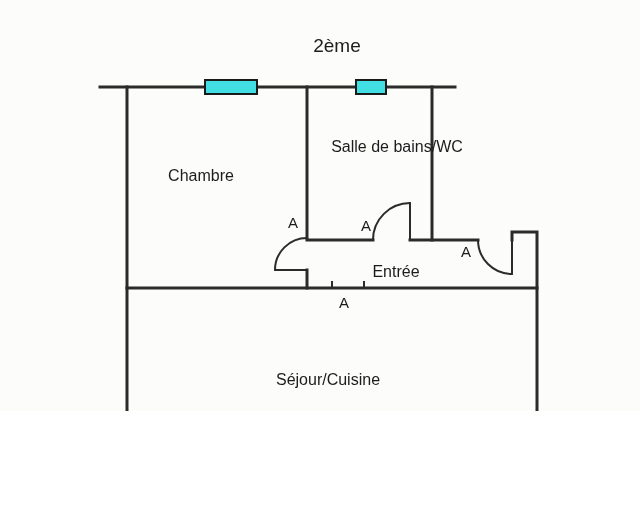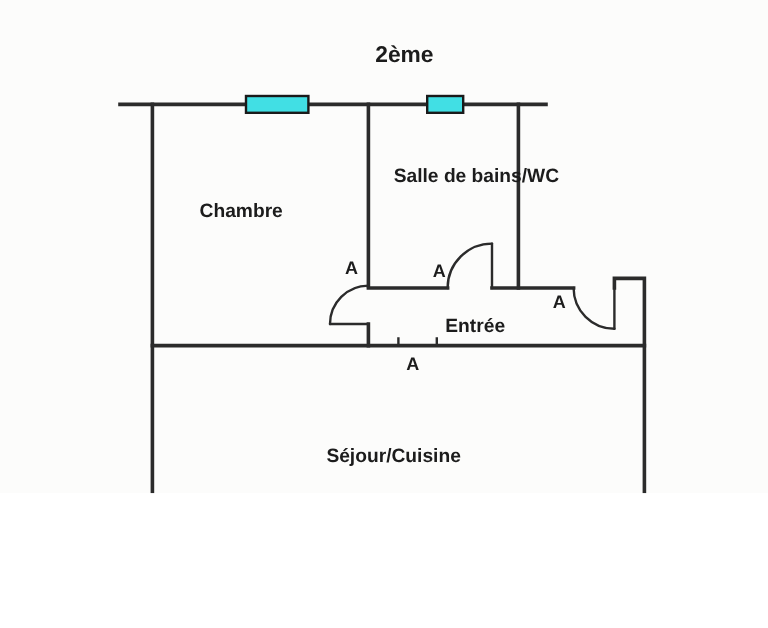--- a/index.html
+++ b/index.html
@@ -7,21 +7,20 @@
     padding: 0;
     background: #ffffff;
   }
   .canvas {
     position: relative;
     width: 640px;
     height: 411px;
     background: #fcfcfb;
     overflow: hidden;
     font-family: "Liberation Sans", sans-serif;
-    font-weight: bold;
   }
   svg { display: block; }
   text {
     font-family: "Liberation Sans", sans-serif;
   }
   .room-label { font-size: 16px; }
   .title-label { font-size: 19px; }
   .door-label { font-size: 15px; }
 </style>
 </head>

